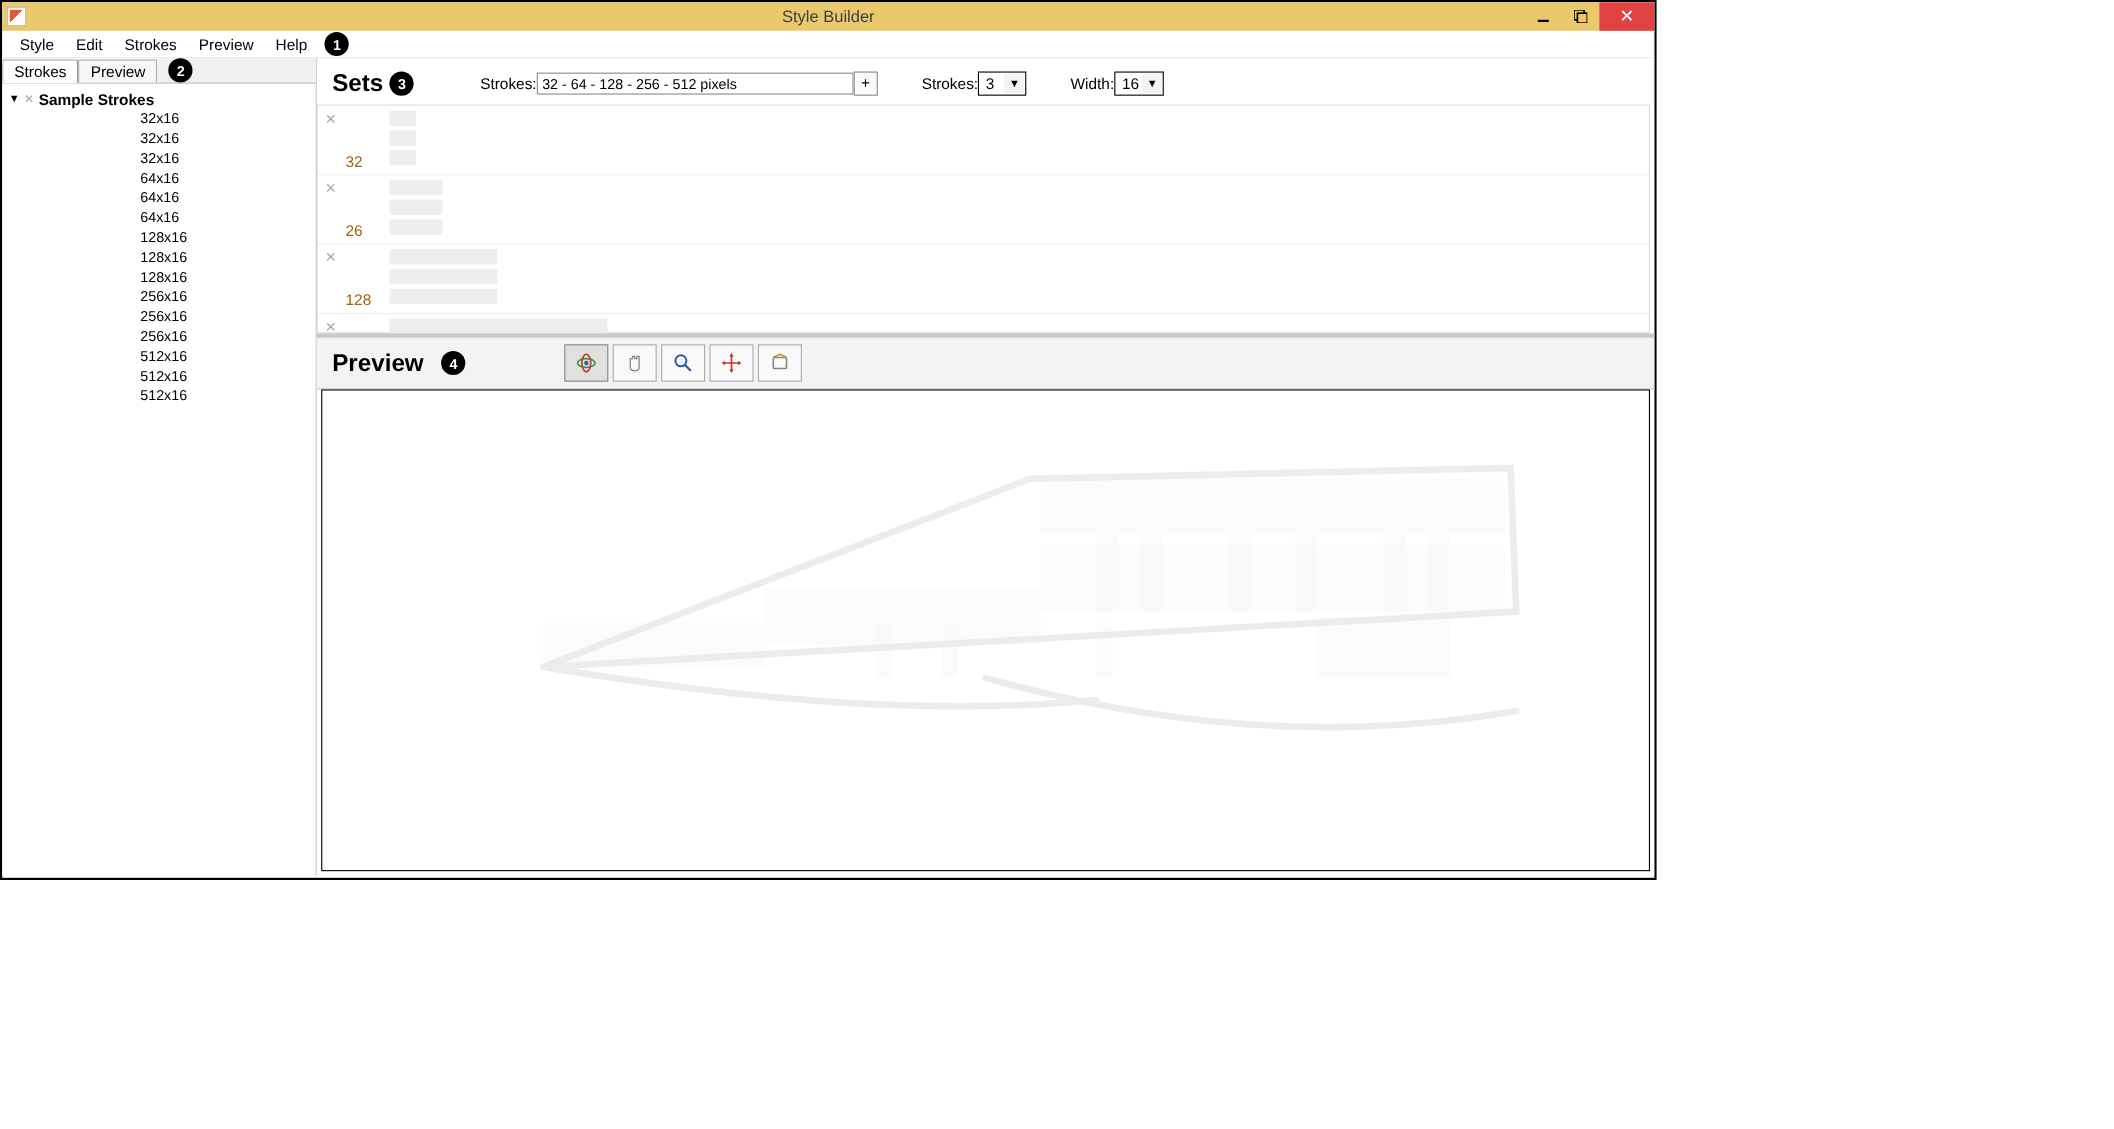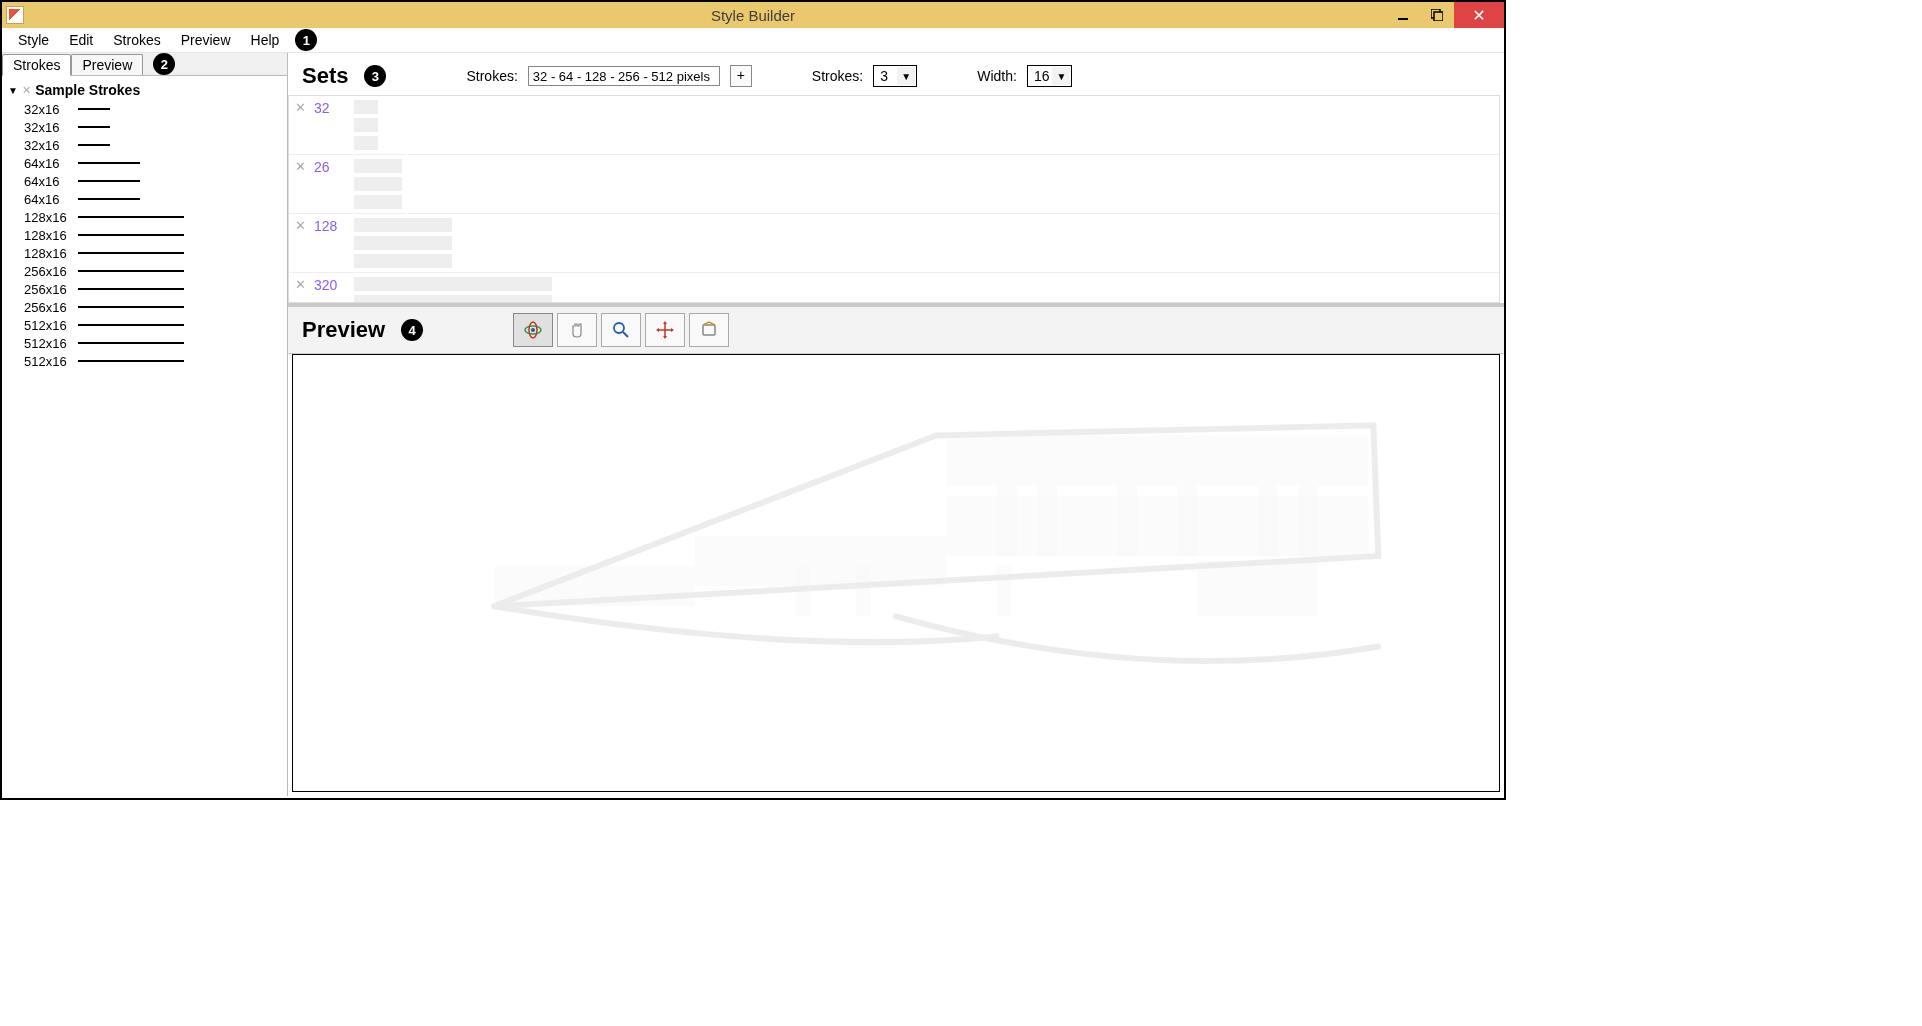--- a/index.html
+++ b/index.html
@@ -22,39 +22,39 @@
 
 .sidebar { width: 286px; border-right: 1px solid #bbb; display: flex; flex-direction: column; background: #fff; }
 .tabs-row { display: flex; align-items: center; border-bottom: 1px solid #bbb; background: #f0f0f0; }
 .tab { padding: 2px 10px; border: 1px solid #999; border-bottom: none; background: #f7f7f7; font-size: 14px; margin-right: 0; border-top-left-radius: 2px; border-top-right-radius: 2px; }
 .tab.active { background: #fff; border-bottom: 1px solid #fff; position: relative; top: 1px; }
 .tree { padding: 4px 2px; overflow-y: auto; }
 .tree-header { display: flex; align-items: center; gap: 4px; padding: 2px 4px; }
 .tree-header .expand { font-size: 10px; }
 .tree-header .close-x { font-size: 11px; opacity: 0.35; }
 .tree-header-label { font-weight: bold; }
-.stroke-item { display: flex; align-items: center; gap: 4px; padding: 0 4px 0 20px; height: 18px; }
+.stroke-item { display: flex; align-items: center; gap: 4px; padding: 0 4px 0 20px; height: 18px; flex-direction: column; }
 .stroke-label { font-size: 13px; min-width: 50px; }
 .stroke-line { height: 2px; background: #000; }
 
 
 .main { flex: 1; display: flex; flex-direction: column; background: #fff; }
-.sets-bar { display: flex; align-items: center; padding: 10px 14px 6px 14px; gap: 10px; }
+.sets-bar { display: flex; align-items: center; padding: 10px 14px 6px 14px; }
 .sets-title { font-size: 22px; font-weight: bold; }
 .lbl { font-size: 14px; }
-.lengths-input { border: 1px solid #888; width: 192px; height: 20px; padding: 1px 4px; font-size: 13px; }
+.lengths-input { border: 1px solid #888; width: 288px; height: 20px; padding: 1px 4px; font-size: 13px; }
 .plus-btn { width: 22px; height: 22px; border: 1px solid #888; background:#fafafa; text-align:center; line-height:18px; }
 .select-wrap { position: relative; display: inline-block; }
 .select-box { border: 1px solid #000; height: 22px; padding: 0 22px 0 6px; display: inline-flex; align-items: center; font-size: 14px; min-width: 44px; background:#fff; }
 .select-arrow { position: absolute; right: 2px; top: 2px; width: 18px; height: 18px; background:#f3f3f3; display:flex; align-items:center; justify-content:center; font-size: 10px; }
 
 .sets-list { border: 1px solid #ddd; margin: 0 4px 0 0; height: 208px; overflow-y: scroll; }
 .set-row { border-bottom: 1px solid #eee; display: flex; align-items: flex-start; padding: 4px 6px; gap: 8px; min-height: 50px; }
 .set-x { font-size: 13px; opacity: 0.35; }
-.set-len { font-size: 14px; color: #8b5cf6; width: 32px; }
+.set-len { font-size: 14px; color: #a16207; width: 32px; margin-top: 38px; }
 .slot-col { display: flex; flex-direction: column; gap: 4px; }
 .slot { height: 14px; background: #eee; }
 
 .preview-bar { display: flex; align-items: center; padding: 6px 14px; gap: 10px; background:#f3f3f3; border-top: 4px solid #c9c9c9; border-bottom: 1px solid #ccc; }
 .preview-title { font-size: 22px; font-weight: bold; }
 .tool-group { display: flex; gap: 4px; margin-left: 80px; }
 .tool-btn { width: 40px; height: 34px; border: 1px solid #aaa; background: #f9f9f9; display:flex; align-items:center; justify-content:center; }
 .tool-btn.active { background: #e0e0e0; border-color: #888; }
 
 .preview-canvas { flex: 1; border: 1px solid #000; margin: 0 4px 4px 4px; position: relative; background: #fff; overflow: hidden; }

